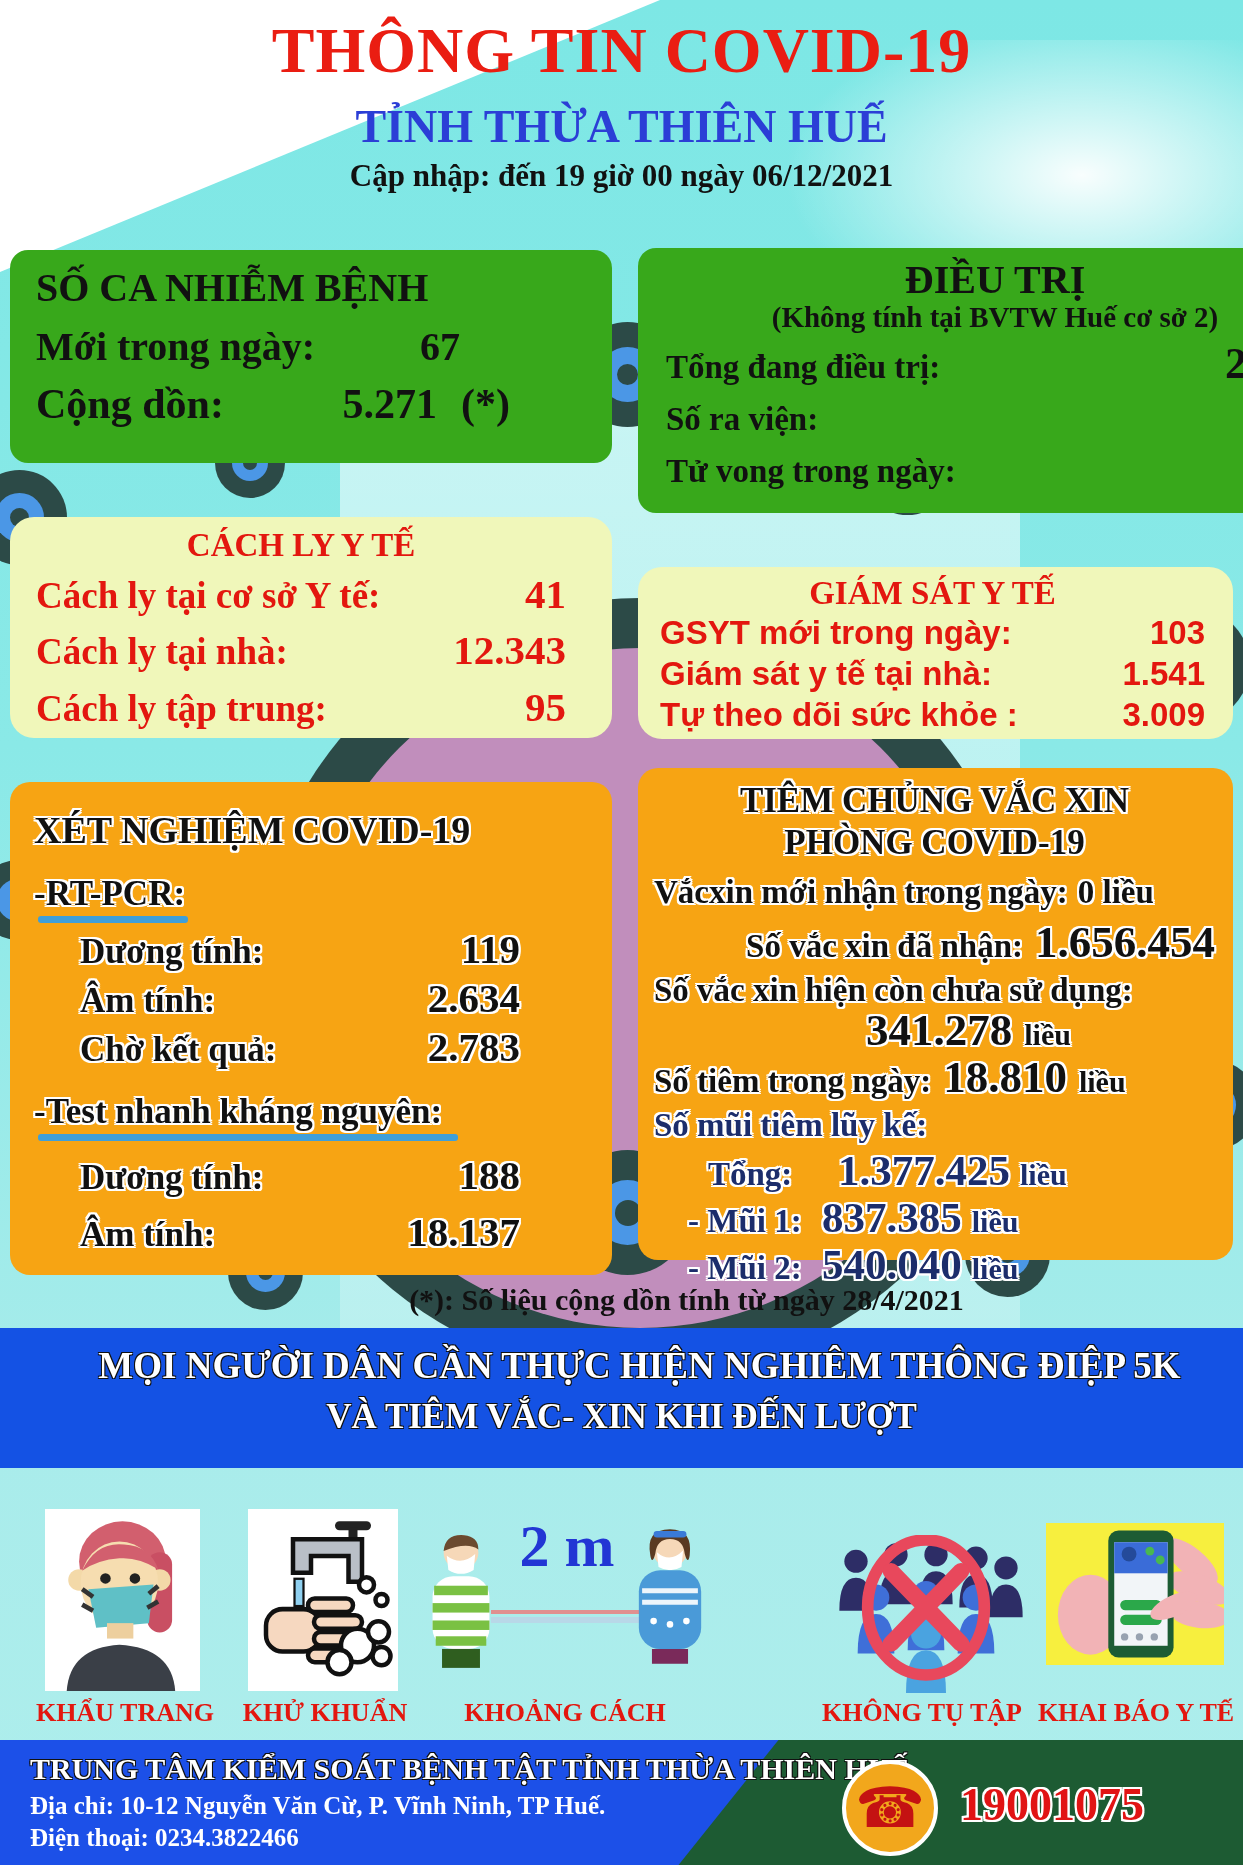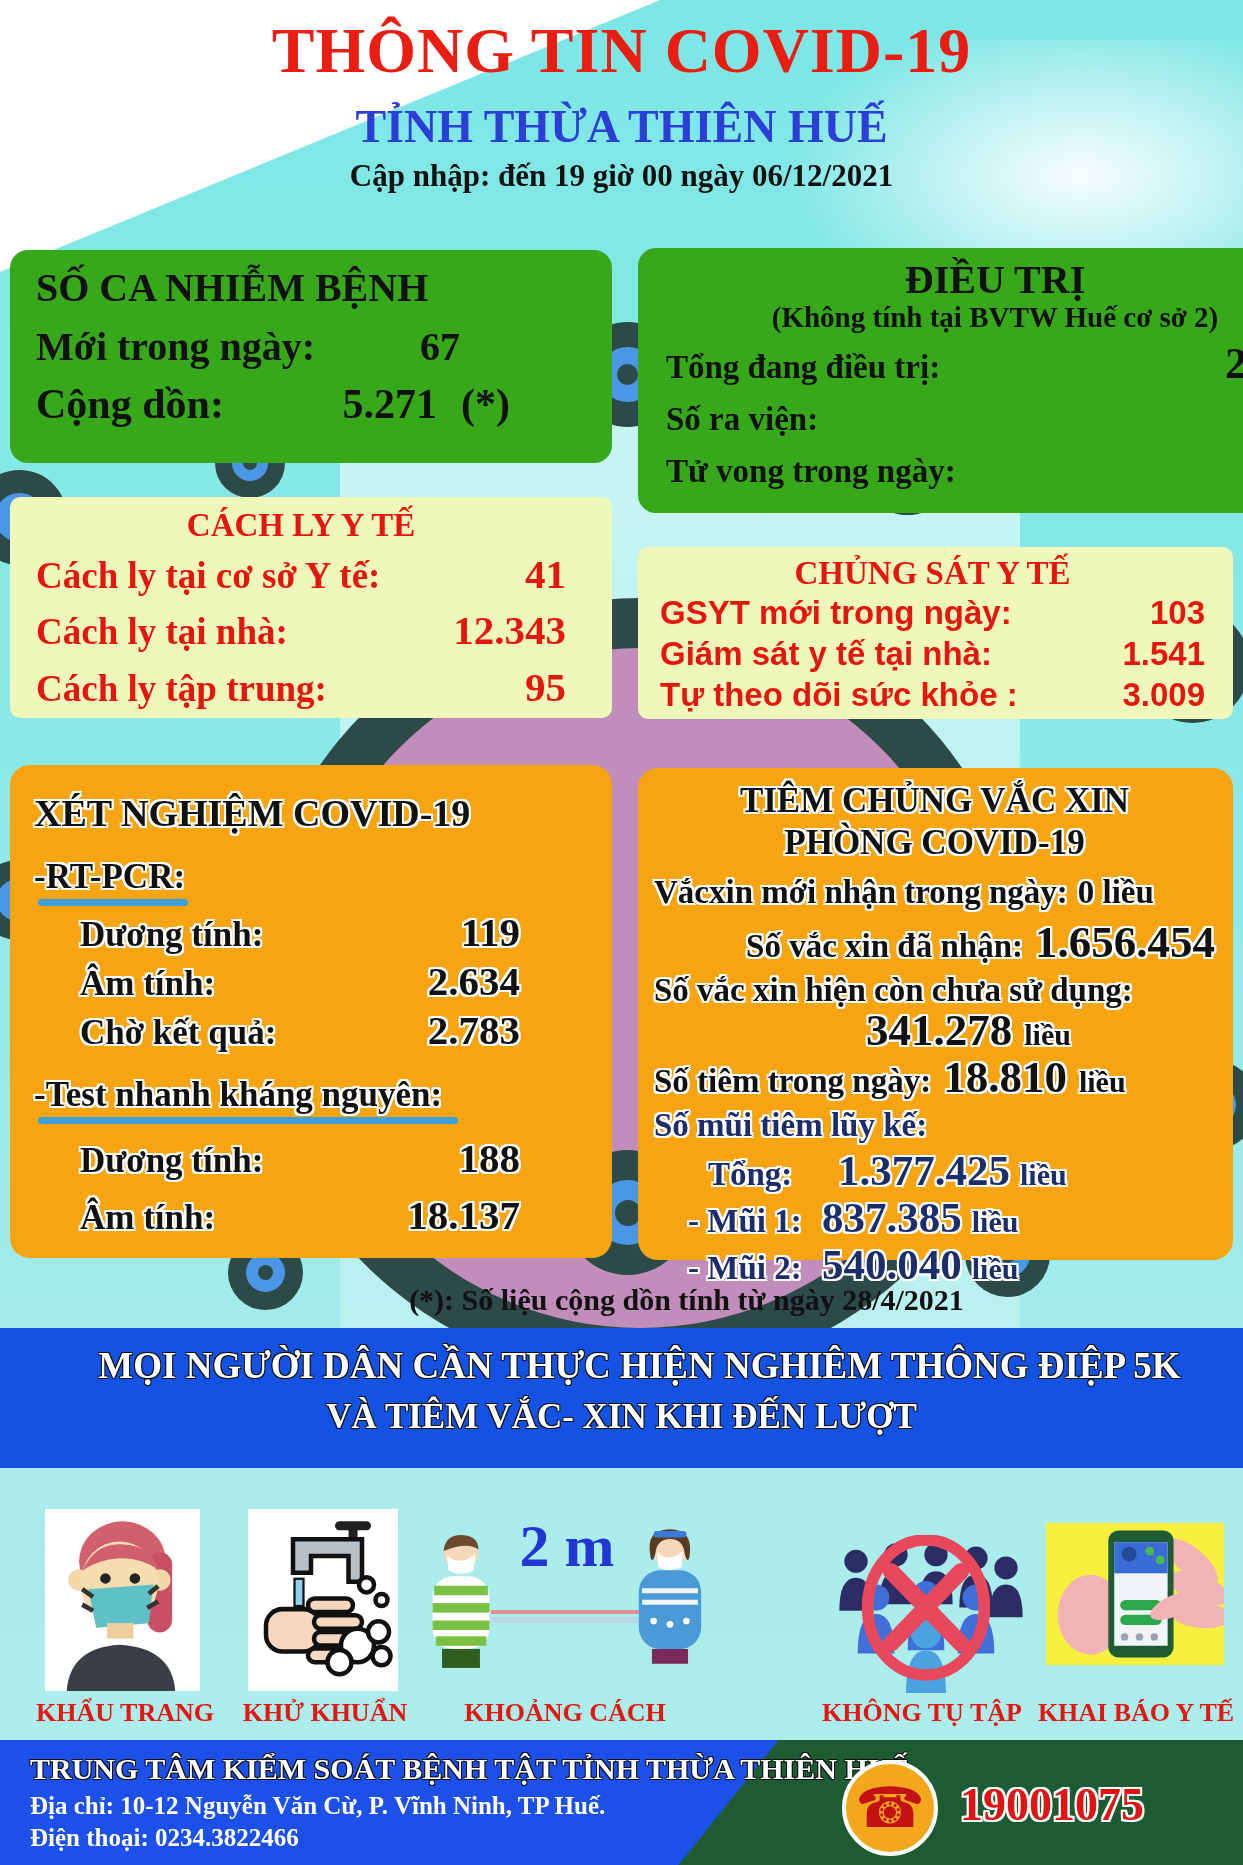--- a/index.html
+++ b/index.html
@@ -29,21 +29,21 @@
   
   .title{position:absolute;left:0;top:14px;width:100%;text-align:center;z-index:5;
        color:#ea1d12;font-size:64px;letter-spacing:1px;}
   .subtitle{position:absolute;left:0;top:100px;width:100%;text-align:center;z-index:5;
        color:#2b3ed6;font-size:46px;}
   .updated{position:absolute;left:0;top:158px;width:100%;text-align:center;z-index:5;
        color:#111;font-size:31px;}
   
   .box{position:absolute;z-index:5;box-sizing:border-box;}
   .green{background:#38a81b;border-radius:18px;color:#111;}
-  .yellow{background:#f0f7ba;border-radius:10px;color:#e3170f;}
+  .yellow{background:#f0f7ba;border-radius:24px;color:#e3170f;margin-top:20px;}
   .orange{background:#f7a413;border-radius:20px;color:#111;}
   #cases{left:10px;top:250px;width:602px;height:213px;padding:14px 24px 0 26px;}
   .cases-title{font-size:40px;}
   .g-row{display:flex;align-items:baseline;font-size:40px;margin-top:12px;}
   .g-val{margin-left:auto;font-family:Liberation Serif, serif;}
   #cases .r0 .g-val{margin-right:128px;}
   #cases .r1{font-size:42px;margin-top:10px;}
   #cases .r1 .g-val{margin-right:24px;}
   #cases .r1 .g-suffix{margin-right:78px;}
   #treatment{left:638px;top:248px;width:720px;height:265px;padding:8px 34px 0 28px;}
@@ -54,21 +54,21 @@
   .t-row .val{margin-left:auto;font-size:44px;line-height:1;}
   #quarantine{left:10px;top:497px;width:602px;height:221px;padding:10px 46px 0 26px;}
   .quar-title{text-align:center;font-size:33px;}
   .q-row{display:flex;align-items:baseline;font-size:37px;margin-top:5px;line-height:1.25;}
   .q-row .val{margin-left:auto;font-size:41px;}
   #monitoring{left:638px;top:547px;width:595px;height:172px;padding:8px 28px 0 22px;}
   .mon-title{text-align:center;font-size:33px;}
   .m-row{display:flex;align-items:baseline;margin-top:2px;line-height:1.18;
        font-family:"Liberation Sans",sans-serif;font-size:33px;}
   .m-row .val{margin-left:auto;}
-  #testing{left:10px;top:765px;width:602px;height:493px;padding:26px 28px 0 24px;}
+  #testing{left:10px;top:782px;width:602px;height:493px;padding:26px 28px 0 24px;}
   .test-title{font-size:38px;}
   .sec-head{font-size:35px;margin-top:22px;display:inline-block;}
   .sec-underline{height:7px;background:#3f9fd9;border-radius:3px;margin:2px 0 4px 4px;}
   .u1{width:150px;}
   .u2{width:420px;}
   .x-row{display:flex;align-items:baseline;padding-left:46px;margin-top:6px;font-size:35px;}
   .x-row .val{margin-left:auto;margin-right:64px;font-size:41px;line-height:1;}
   #testing .sec2 .x-row{margin-top:14px;}
   #vaccination{left:638px;top:768px;width:595px;height:492px;padding:12px 18px 0 16px;}
   .vax-title{text-align:center;font-size:35px;line-height:1.2;}
@@ -219,21 +219,21 @@
       <span>Cách ly tại nhà:</span>
       <span class="val">12.343</span>
     </div>
     <div class="q-row">
       <span>Cách ly tập trung:</span>
       <span class="val">95</span>
     </div>
   </section>
 
   <section class="box yellow" id="monitoring">
-    <div class="mon-title">CHỦNG SÁT Y TẾ</div>
+    <div class="mon-title">GIÁM SÁT Y TẾ</div>
     <div class="m-row">
       <span>GSYT mới trong ngày:</span>
       <span class="val">103</span>
     </div>
     <div class="m-row">
       <span>Giám sát y tế tại nhà:</span>
       <span class="val">1.541</span>
     </div>
     <div class="m-row">
       <span>Tự theo dõi sức khỏe :</span>

